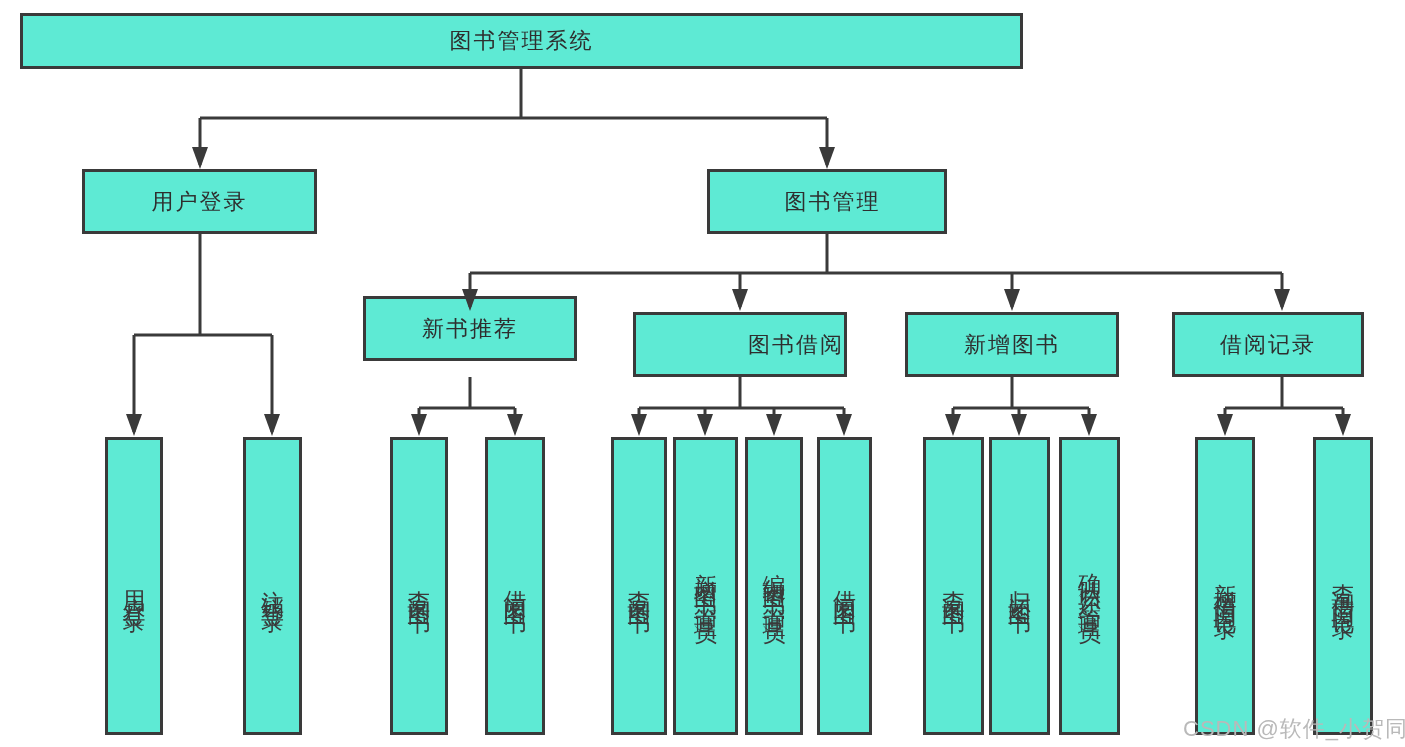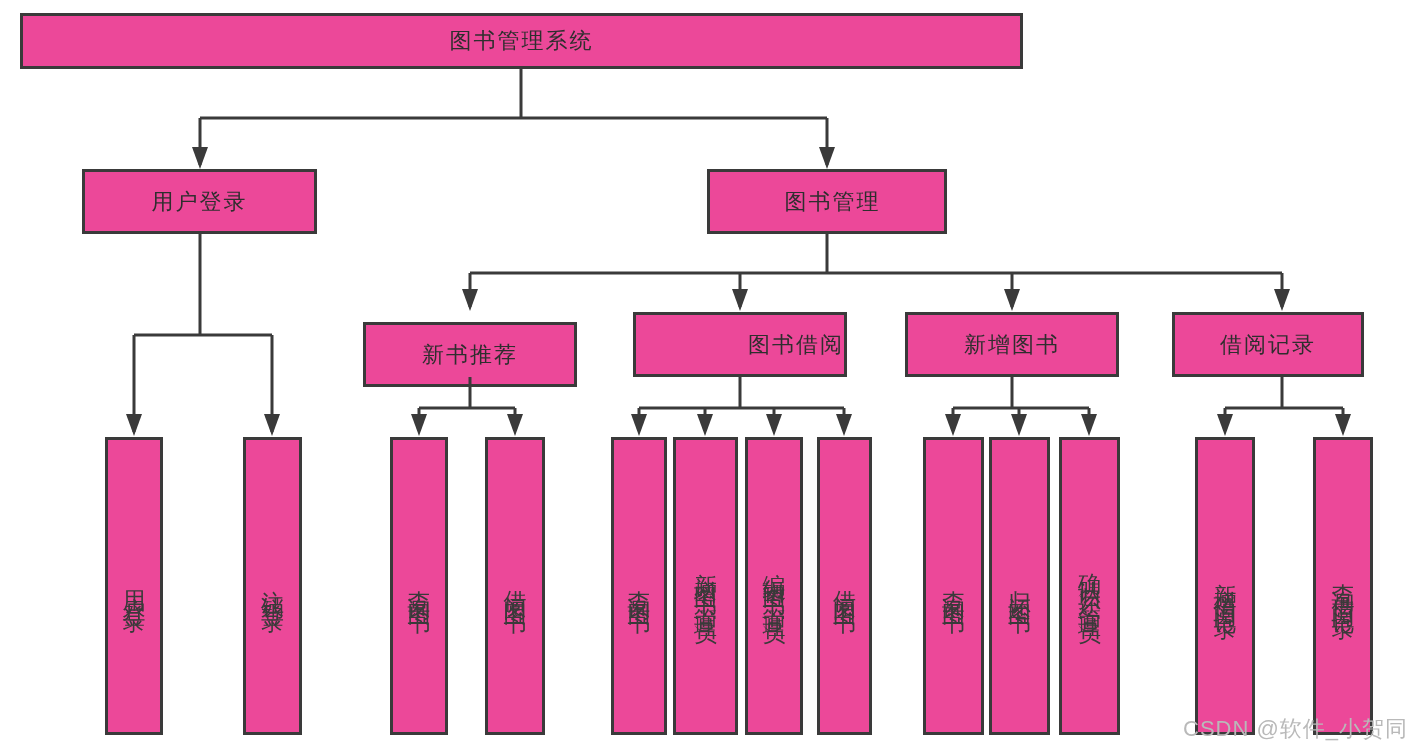--- a/index.html
+++ b/index.html
@@ -14,21 +14,21 @@
   }
   .connectors {
     position: absolute;
     left: 0; top: 0;
     width: 1405px; height: 747px;
     pointer-events: none;
     z-index: 2;
   }
   .node {
     position: absolute;
-    background: #ec4899;
+    background: #5eead4;
     border: 3px solid #3a3a3a;
     display: flex;
     align-items: center;
     justify-content: center;
     color: #2e2e2e;
     z-index: 1;
   }
   .hbox { font-size: 22px; letter-spacing: 2px; }
   .vbox .vtext {
     writing-mode: vertical-rl;
@@ -89,21 +89,21 @@
     <span>图书管理系统</span>
   </div>
 
   <div class="node hbox" style="left:82px; top:169px; width:235px; height:65px;">
     <span>用户登录</span>
   </div>
   <div class="node hbox" style="left:707px; top:169px; width:240px; height:65px;padding-left:11px;">
     <span>图书管理</span>
   </div>
 
-  <div class="node hbox" style="left:363px; top:322px; width:214px; height:65px;">
+  <div class="node hbox" style="left:363px; top:296px; width:214px; height:65px;">
     <span>新书推荐</span>
   </div>
   <div class="node hbox" style="left:633px; top:312px; width:214px; height:65px;justify-content:flex-end;">
     <span>图书借阅</span>
   </div>
   <div class="node hbox" style="left:905px; top:312px; width:214px; height:65px;">
     <span>新增图书</span>
   </div>
   <div class="node hbox" style="left:1172px; top:312px; width:192px; height:65px;">
     <span>借阅记录</span>

